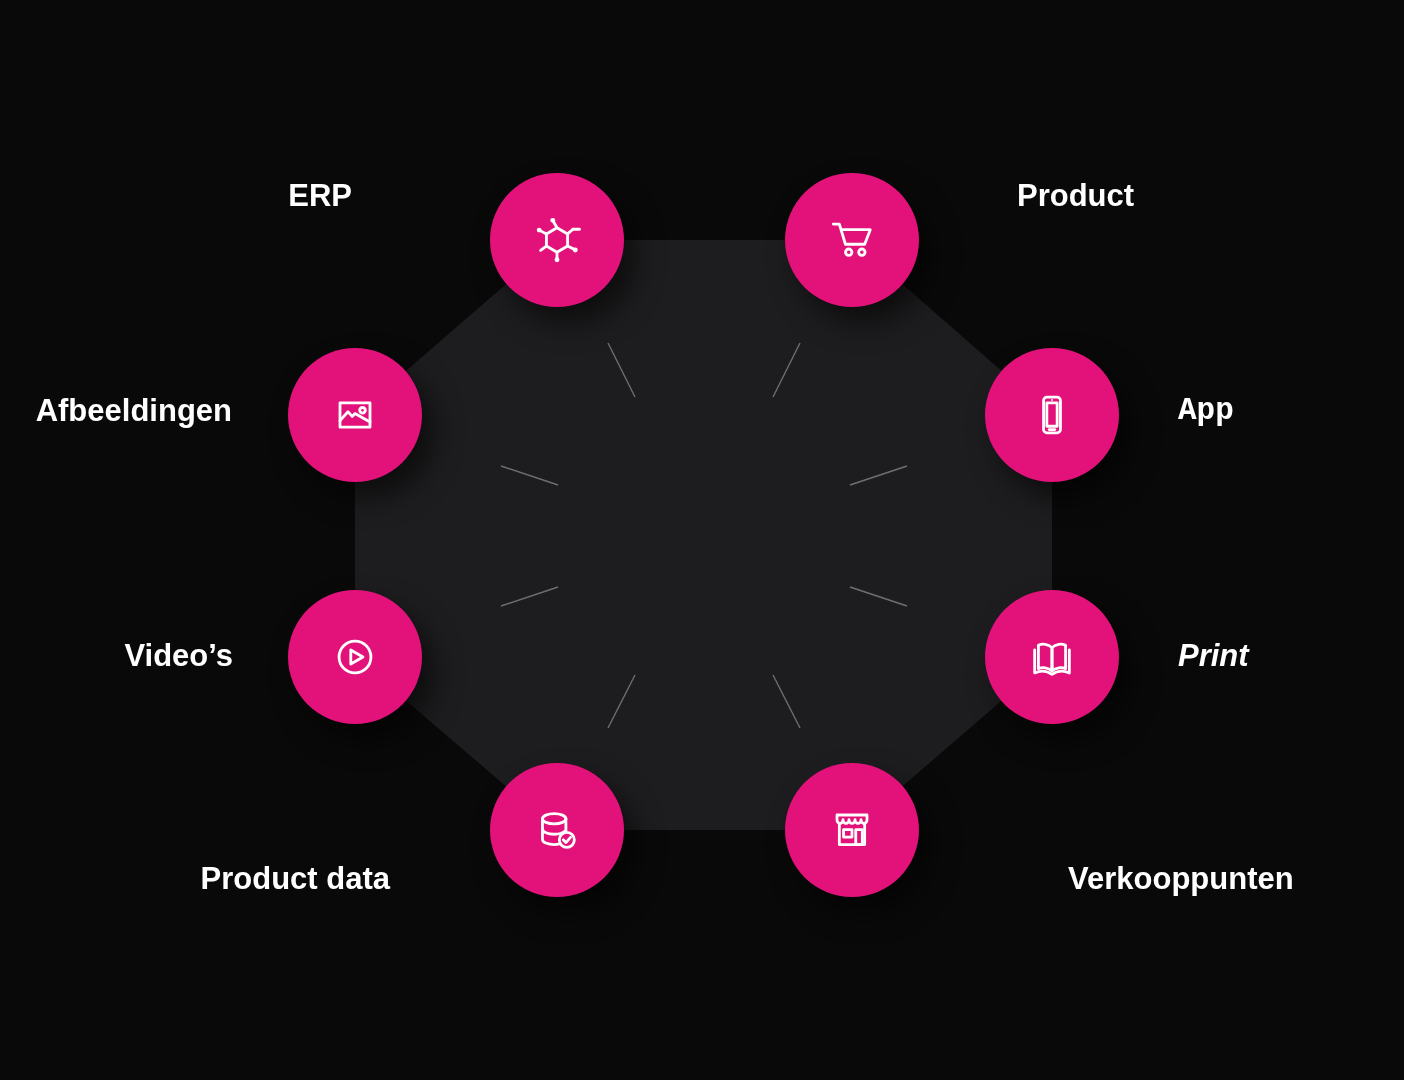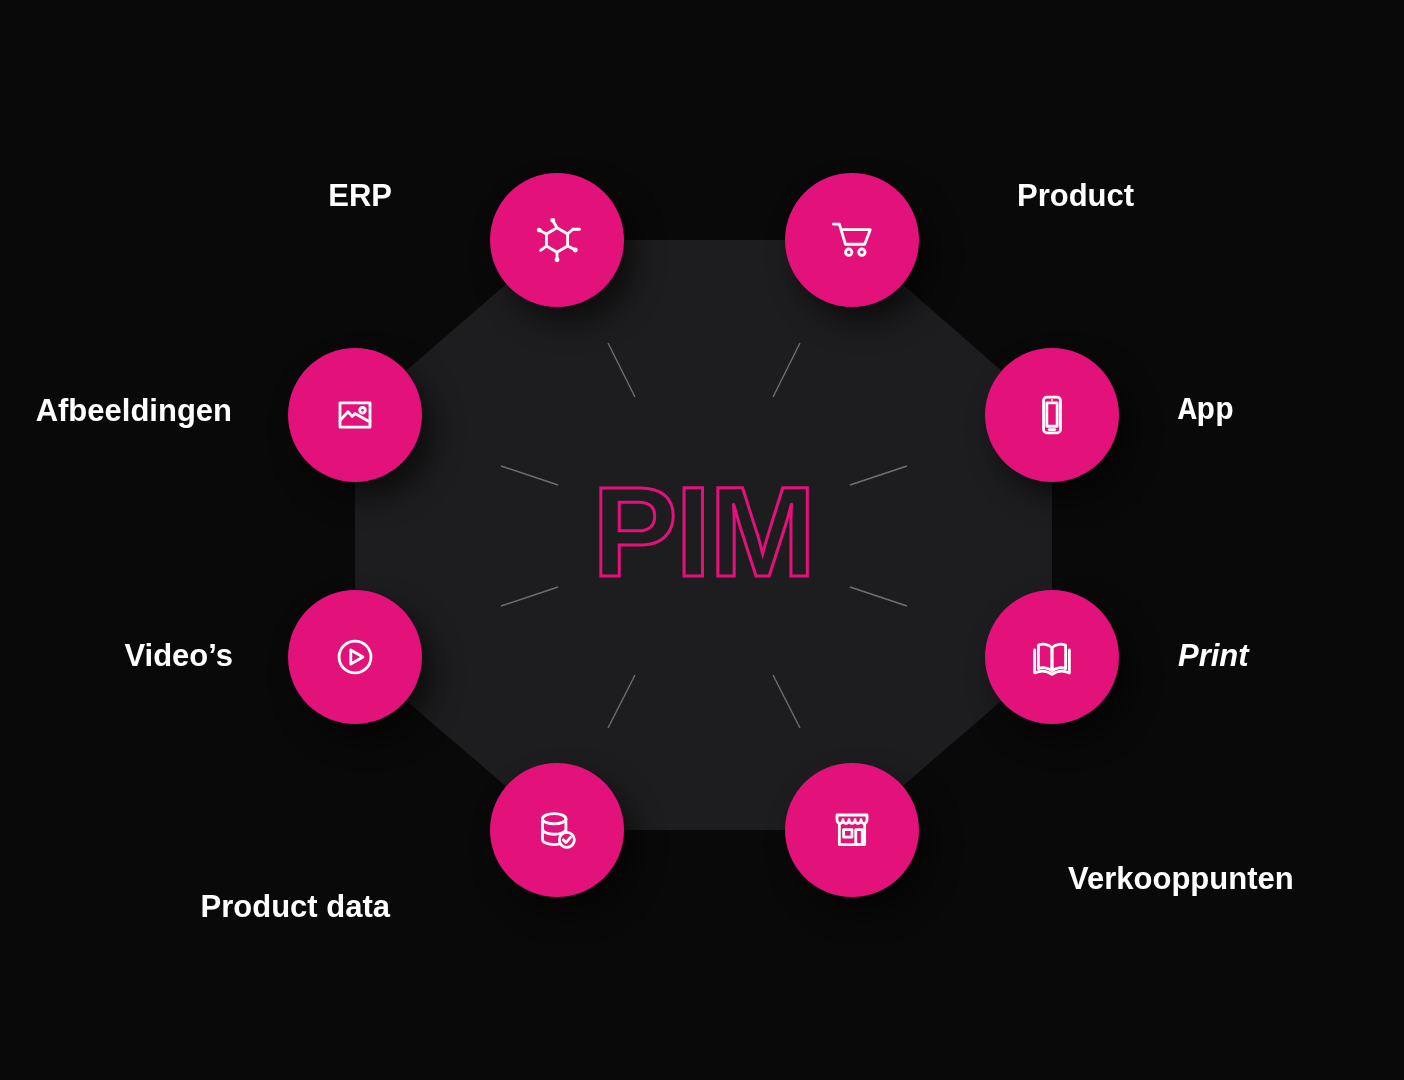--- a/index.html
+++ b/index.html
@@ -36,27 +36,27 @@
   .node-app{left:1052px;top:415px;}
   .node-videos{left:355px;top:657px;}
   .node-print{left:1052px;top:657px;}
   .node-product-data{left:557px;top:830px;}
   .node-verkooppunten{left:852px;top:830px;}
   
   .node-label{
     position:absolute;color:#ffffff;font-size:31px;font-weight:bold;
     line-height:38px;white-space:nowrap;
   }
-  .label-erp{right:1012px;top:177px;text-align:right;}
+  .label-erp{right:1052px;top:177px;text-align:right;}
   .label-webshop{left:1017px;top:177px;}
   .label-afbeeldingen{right:1172px;top:392px;text-align:center;margin-left:40px;}
   .label-app{left:1178px;top:392px;font-family:Liberation Mono, monospace;}
   .label-videos{right:1171px;top:637px;text-align:center;}
   .label-print{left:1178px;top:637px;font-style:italic;}
-  .label-product-data{right:1014px;top:860px;text-align:right;margin-top:28px;}
+  .label-product-data{right:1014px;top:860px;text-align:right;}
   .label-verkooppunten{left:1068px;top:860px;}
   .icon-defs{position:absolute;width:0;height:0;overflow:hidden;}
 </style>
 </head>
 <body>
 
 <svg class="icon-defs" aria-hidden="true">
   <defs>
     <symbol id="sym-molecule-icon" viewBox="0 0 64 64">
       <g fill="none" stroke="#fff" stroke-width="3" stroke-linecap="round" stroke-linejoin="round">
@@ -141,21 +141,20 @@
       <line x1="773" y1="397" x2="800" y2="343"></line>
       <line x1="558" y1="485" x2="501" y2="466"></line>
       <line x1="850" y1="485" x2="907" y2="466"></line>
       <line x1="558" y1="587" x2="501" y2="606"></line>
       <line x1="850" y1="587" x2="907" y2="606"></line>
       <line x1="635" y1="675" x2="608" y2="728"></line>
       <line x1="773" y1="675" x2="800" y2="728"></line>
     </g>
   </svg>
 
-  <div class="pim">PIM</div>
 
   <div id="nodes-layer">
       <div class="node node-erp">
         <svg viewBox="0 0 64 64">
           <use xlink:href="#sym-molecule-icon"></use>
         </svg>
       </div>
       <div class="node-label label-erp">ERP</div>
       <div class="node node-webshop">
         <svg viewBox="0 0 64 64">

